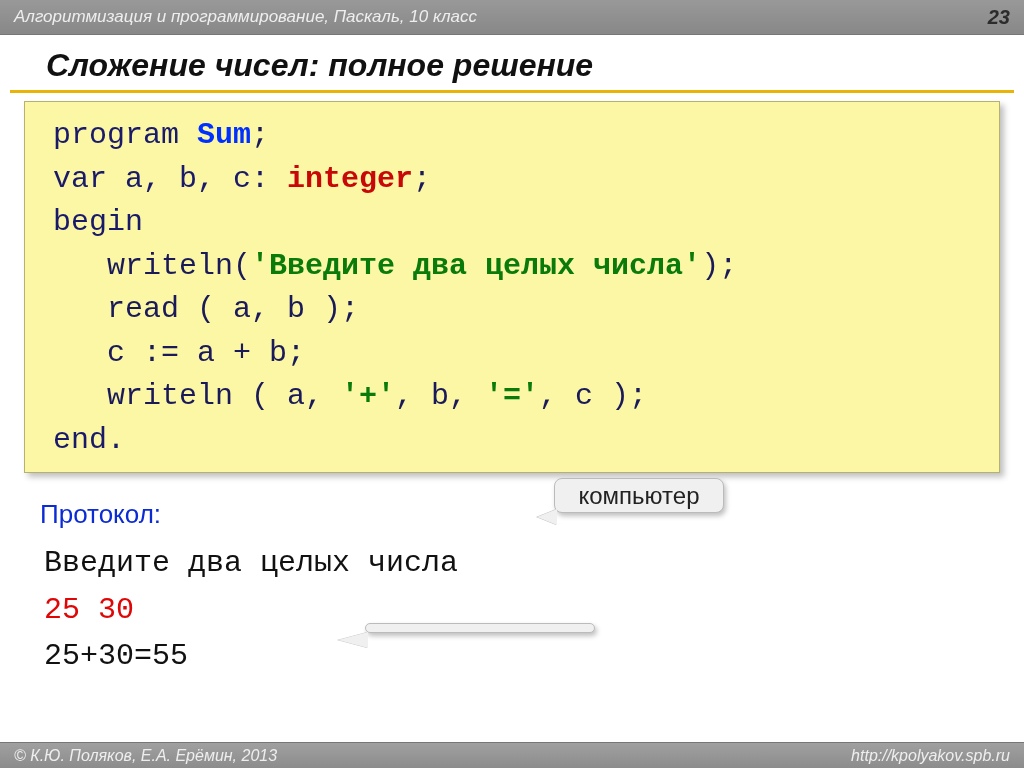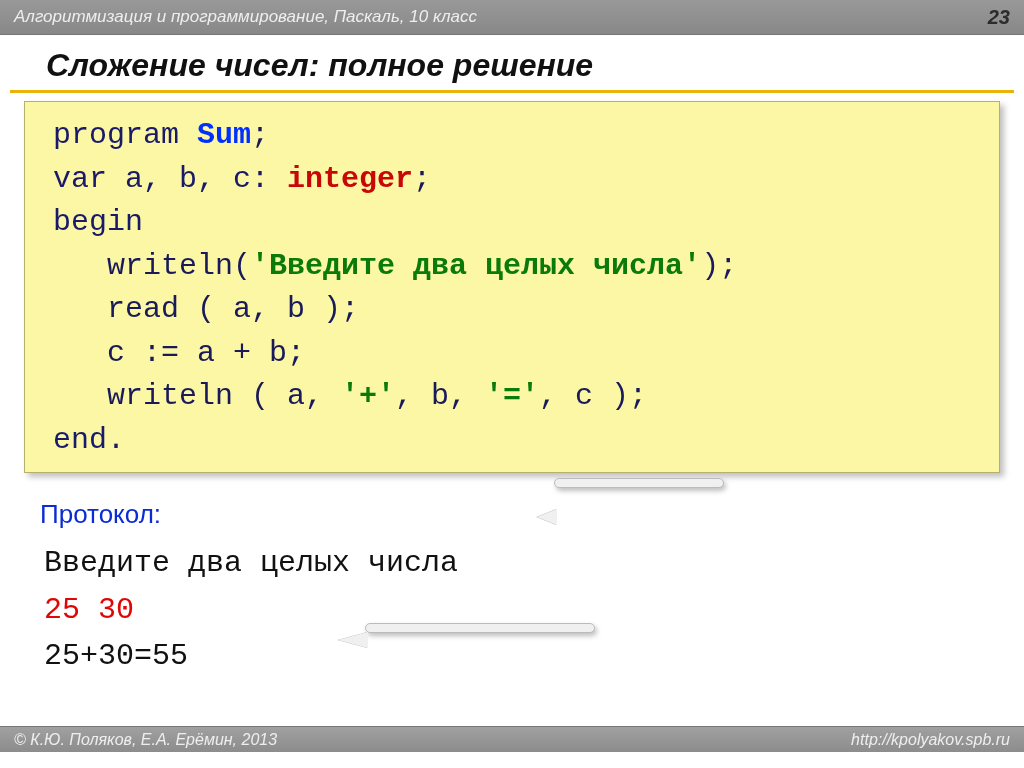--- a/index.html
+++ b/index.html
@@ -98,21 +98,21 @@
   .call-user .tail {
     left: -28px; top: 8px;
     border-top: 8px solid transparent;
     border-bottom: 8px solid transparent;
     border-right: 30px solid #f0f0f0;
     filter: drop-shadow(-1px 0 0 #bbb);
   }
 
   .footer {
     position: absolute;
-    left: 0; right: 0; bottom: 16px;
+    left: 0; right: 0; bottom: 0;
     height: 26px;
     background: linear-gradient(#a0a0a0, #8c8c8c);
     border-top: 1px solid #777;
     color: #eee;
     font-style: italic;
     font-size: 16px;
     padding: 3px 14px;
     display: flex;
     justify-content: space-between;
     align-items: center;
@@ -138,20 +138,21 @@
 <span class="tok-kw">end.</span></div>
 
 <div class="protocol-label">Протокол:</div>
 
 <div class="protocol"><span>Введите два целых числа</span>
 <span class="red">25 30</span>
 <span>25+30=55</span></div>
 
 <div class="callout call-computer">
   <span class="tail"></span>
+  <span>компьютер</span>
 </div>
 
 <div class="callout call-user">
   <span class="tail"></span>
 </div>
 
 <div class="footer">
   <span>© К.Ю. Поляков, Е.А. Ерёмин, 2013</span>
   <span>http://kpolyakov.spb.ru</span>
 </div>

